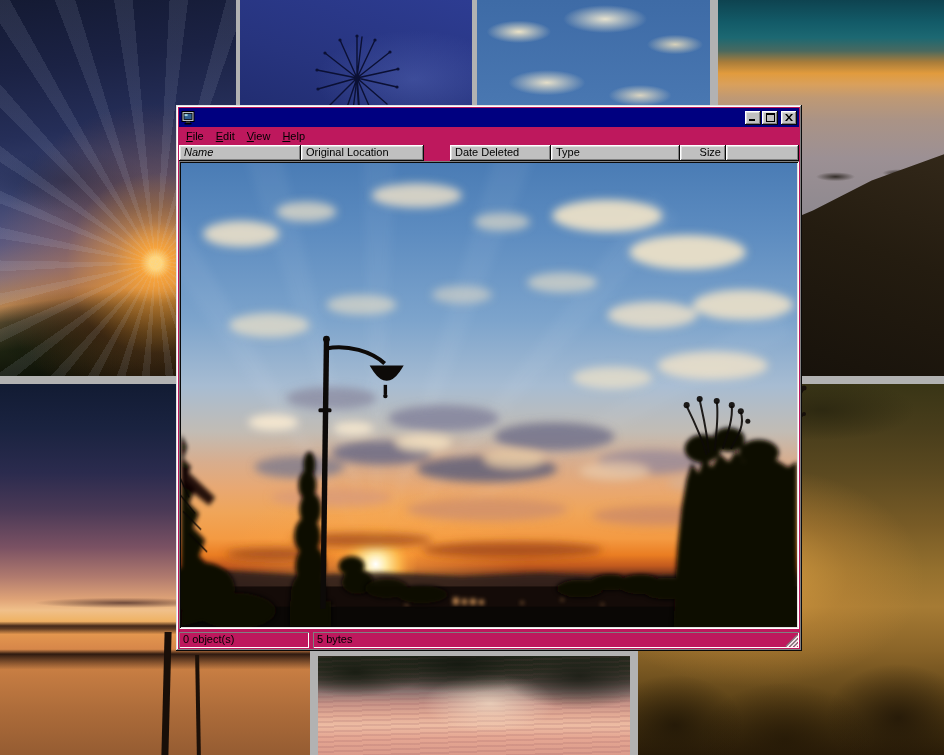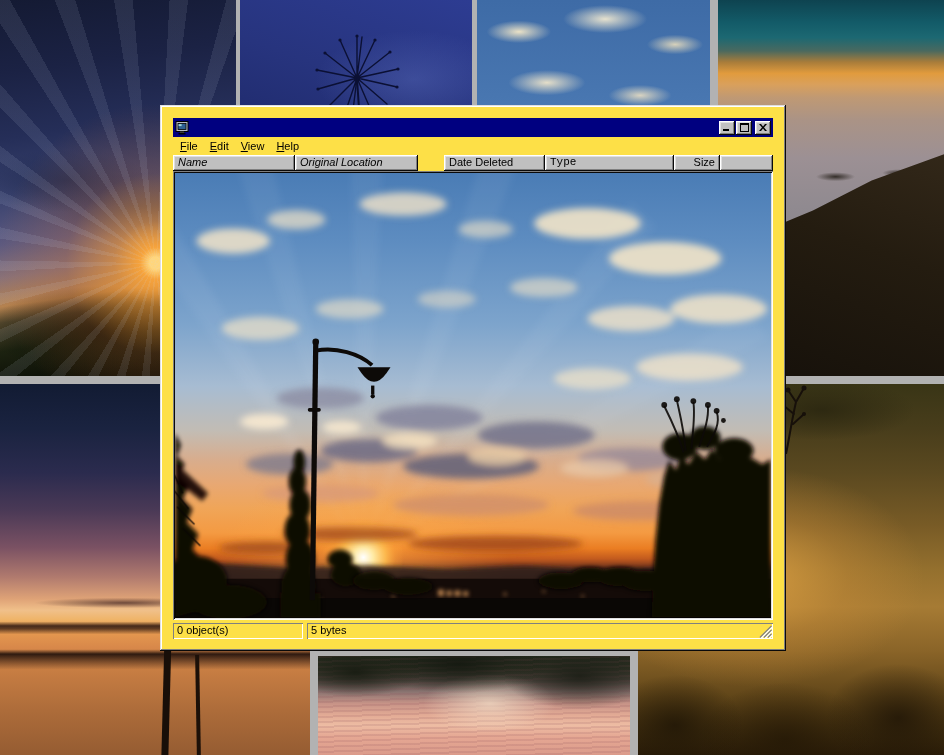--- a/index.html
+++ b/index.html
@@ -73,22 +73,22 @@
     background:
       radial-gradient(ellipse 130px 42px at 60% 7%, rgba(42,38,16,.85), transparent 72%),
       radial-gradient(ellipse 95px 70px at 12% 92%, rgba(32,22,6,.85), transparent 72%),
       radial-gradient(ellipse 120px 80px at 48% 96%, rgba(36,24,6,.8), transparent 72%),
       radial-gradient(ellipse 100px 75px at 85% 90%, rgba(30,20,6,.8), transparent 72%),
       radial-gradient(ellipse 170px 110px at 38% 52%, rgba(220,160,66,.85), rgba(200,140,56,.4) 55%, transparent 100%),
       linear-gradient(180deg, #393516 0%, #483d1b 12%, #5b4920 24%, #785b26 38%, #94702e 50%, #a67b34 60%, #8a6428 72%, #5e4418 85%, #3e2c0e 94%, #2a1c08 100%); }
   .tile-goldenbokeh svg { position:absolute; left:140px; top:0; }
 
   
-  .win { position:absolute; left:160px; top:105px; width:626px; height:546px;
-    background:#fde047; padding:13px; display:flex; flex-direction:column;
+  .win { position:absolute; left:176px; top:105px; width:626px; height:546px;
+    background:#be185d; padding:3px; display:flex; flex-direction:column;
     box-shadow: inset -1px -1px 0 #0a0a0a, inset 1px 1px 0 #dfdfdf, inset -2px -2px 0 #808080, inset 2px 2px 0 #ffffff;
     font-size:11px; color:#000; }
 
   .titlebar { height:19px; background:#000080; display:flex; align-items:center; padding:1px 2px; flex:0 0 auto; }
   .titlebar .app-ico { width:15px; height:14px; margin-right:3px; flex:0 0 auto; }
   .titlebar .title-text { color:#fff; font-weight:bold; flex:1 1 auto; white-space:nowrap; overflow:hidden; }
   .tb-btn { width:16px; height:14px; background:#c0c0c0; margin-left:1px; display:flex; align-items:center; justify-content:center; flex:0 0 auto;
     box-shadow: inset -1px -1px 0 #0a0a0a, inset 1px 1px 0 #ffffff, inset -2px -2px 0 #808080, inset 2px 2px 0 #dfdfdf; }
   .tb-btn.close { margin-left:3px; }
 
@@ -216,23 +216,23 @@
 
   <div class="menubar">
       <span class="menu-item"><u>F</u>ile</span>
       <span class="menu-item"><u>E</u>dit</span>
       <span class="menu-item"><u>V</u>iew</span>
       <span class="menu-item"><u>H</u>elp</span>
     </div>
 
   <div class="headerrow">
       <div class="col-hdr" style="width: 122px; flex: 0 0 auto; font-style: italic;">Name</div>
-      <div class="col-hdr" style="width: 123px; flex: 0 0 auto; font-style: italic;">Original Location</div>
+      <div class="col-hdr" style="width: 123px; flex: 0 0 auto;">Original Location</div>
       <div class="col-hdr" style="width: 101px; flex: 0 0 auto; margin-left: 26px;">Date Deleted</div>
-      <div class="col-hdr" style="width: 129px; flex: 0 0 auto; font-family: Liberation Mono, monospace;">Type</div>
+      <div class="col-hdr" style="width: 129px; flex: 0 0 auto;">Type</div>
       <div class="col-hdr right" style="width: 46px; flex: 0 0 auto;">Size</div>
       <div class="col-hdr fill"></div>
     </div>
 
   <div class="client">
 
     <svg class="photo" viewBox="0 0 614 458" preserveAspectRatio="none">
       <defs>
         <linearGradient id="sky" x1="0" y1="0" x2="0" y2="1">
           <stop offset="0" stop-color="#4a7cb5"></stop>

